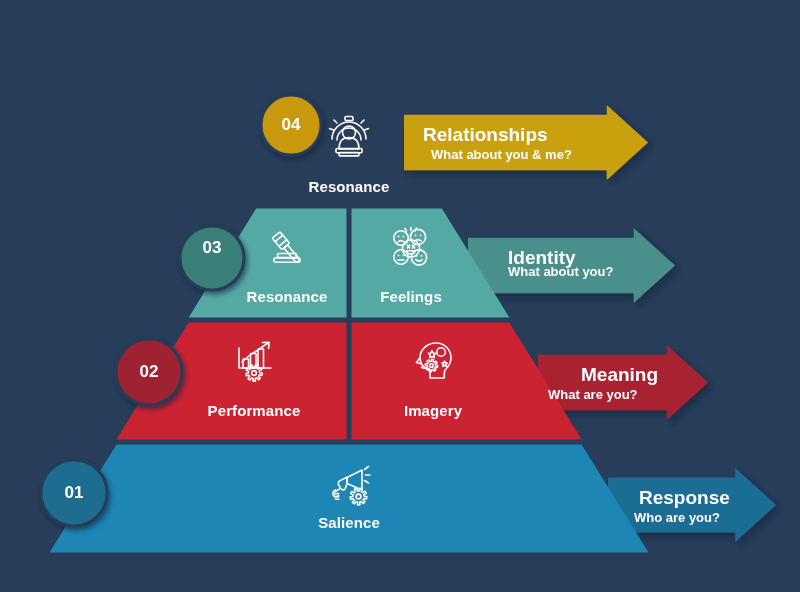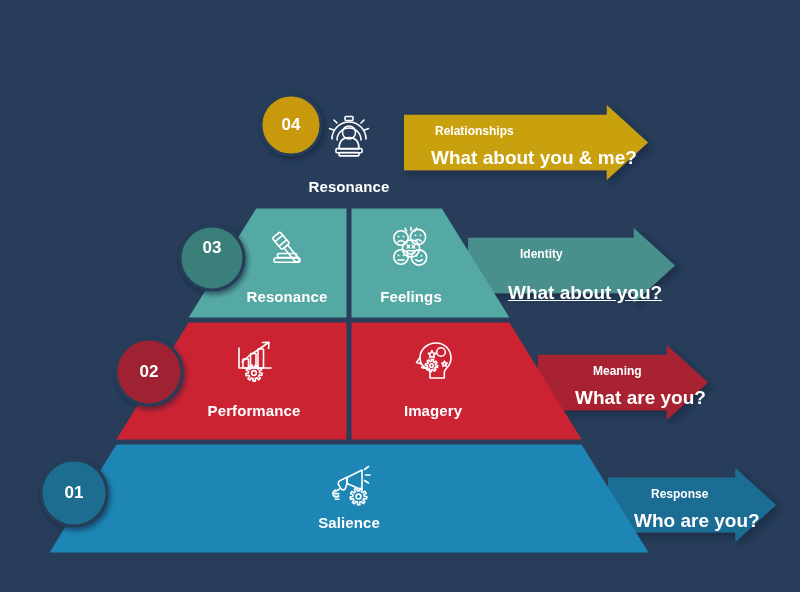--- a/index.html
+++ b/index.html
@@ -40,26 +40,25 @@
     white-space: nowrap;
     transform: translate(-50%, -50%);
   }
   .arrow-text {
     position: absolute;
     color: #ffffff;
     white-space: nowrap;
   }
   .arrow-title {
     font-weight: bold;
-    font-size: 12px;
-    margin-left: 12px;
+    font-size: 19px;
   }
   .arrow-sub {
     font-weight: bold;
-    font-size: 19px;
+    font-size: 13px;
   }
 </style>
 </head>
 <body>
 
 <div id="stage">
 
   <svg id="pyramid-svg" viewBox="0 0 800 592" xmlns="http://www.w3.org/2000/svg">
     <defs>
       <filter id="softshadow" x="-30%" y="-30%" width="180%" height="180%">
@@ -185,20 +184,20 @@
       <div class="tier-label" style="left: 287px; top: 288px;">Resonance</div>
       <div class="tier-label" style="left: 411px; top: 288px;">Feelings</div>
       <div class="badge-num" style="left: 149px; top: 372px;">02</div>
       <div class="tier-label" style="left: 254px; top: 402px;">Performance</div>
       <div class="tier-label" style="left: 433px; top: 402px;">Imagery</div>
       <div class="badge-num" style="left: 74px; top: 493px;">01</div>
       <div class="tier-label" style="left: 349px; top: 514px;">Salience</div>
       <div class="arrow-text arrow-title" style="left: 423px; top: 124px;">Relationships</div>
       <div class="arrow-text arrow-sub" style="left: 431px; top: 147px;">What about you &amp; me?</div>
       <div class="arrow-text arrow-title" style="left: 508px; top: 247px;">Identity</div>
-      <div class="arrow-text arrow-sub" style="left: 508px; top: 282px; text-decoration: underline;">What about you?</div>
+      <div class="arrow-text arrow-sub" style="left: 508px; top: 264px;">What about you?</div>
       <div class="arrow-text arrow-title" style="left: 581px; top: 364px;">Meaning</div>
-      <div class="arrow-text arrow-sub" style="left: 575px; top: 387px;">What are you?</div>
+      <div class="arrow-text arrow-sub" style="left: 548px; top: 387px;">What are you?</div>
       <div class="arrow-text arrow-title" style="left: 639px; top: 487px;">Response</div>
       <div class="arrow-text arrow-sub" style="left: 634px; top: 510px; text-align: center;">Who are you?</div>
     </div>
 
 </div>
 
 </body></html>

